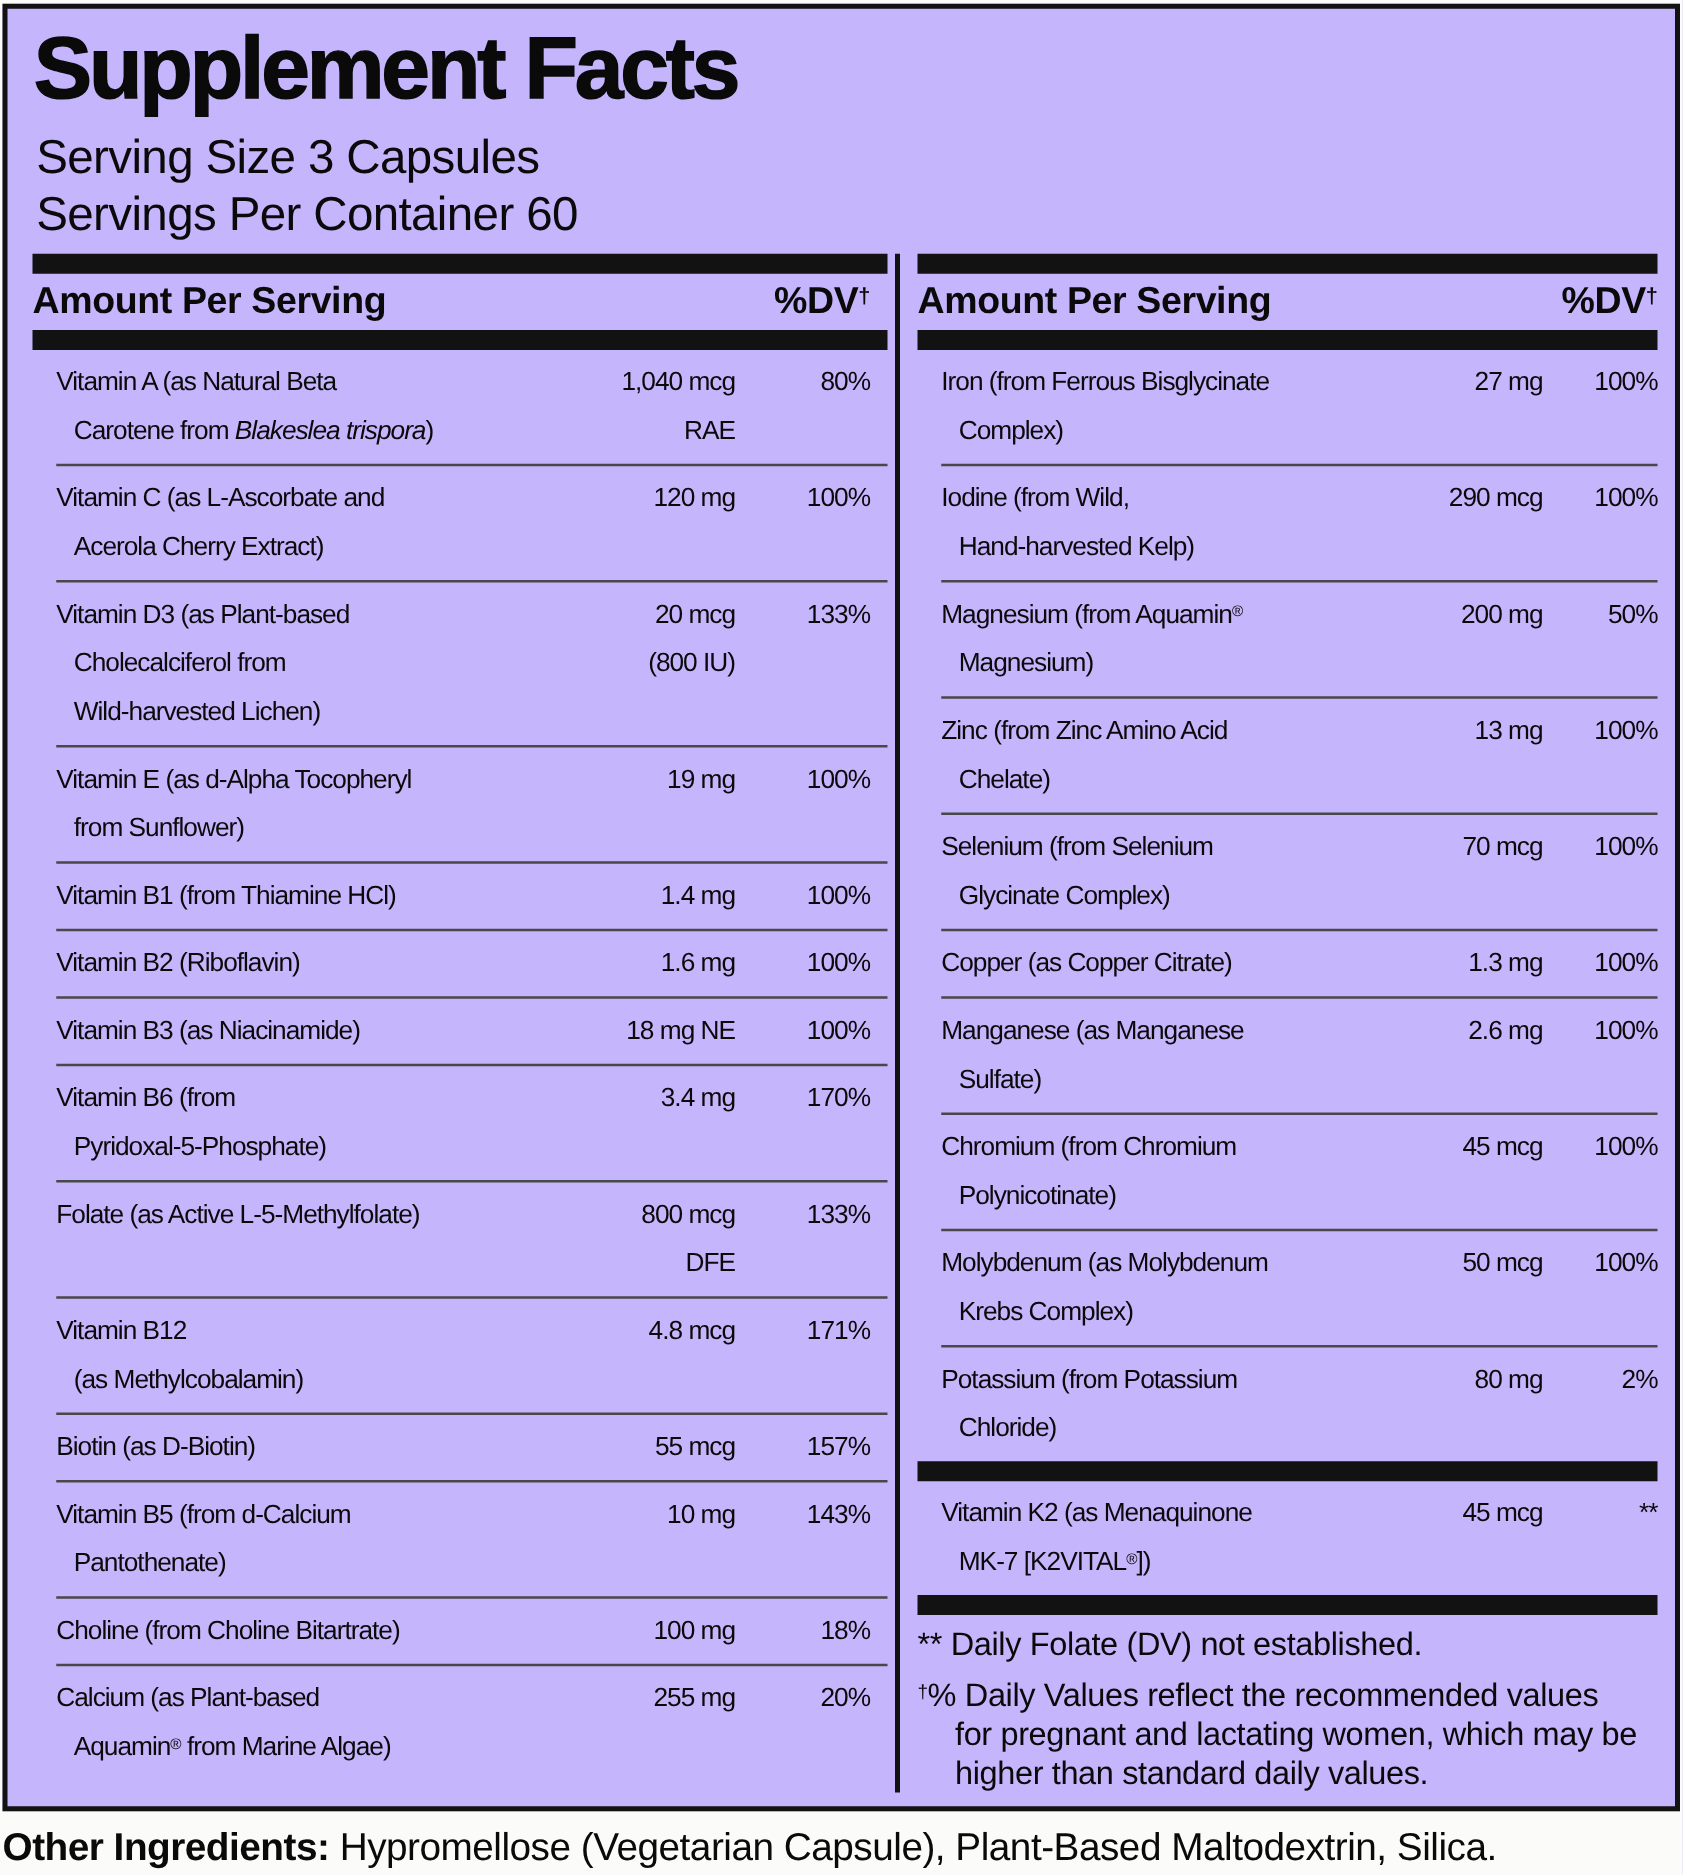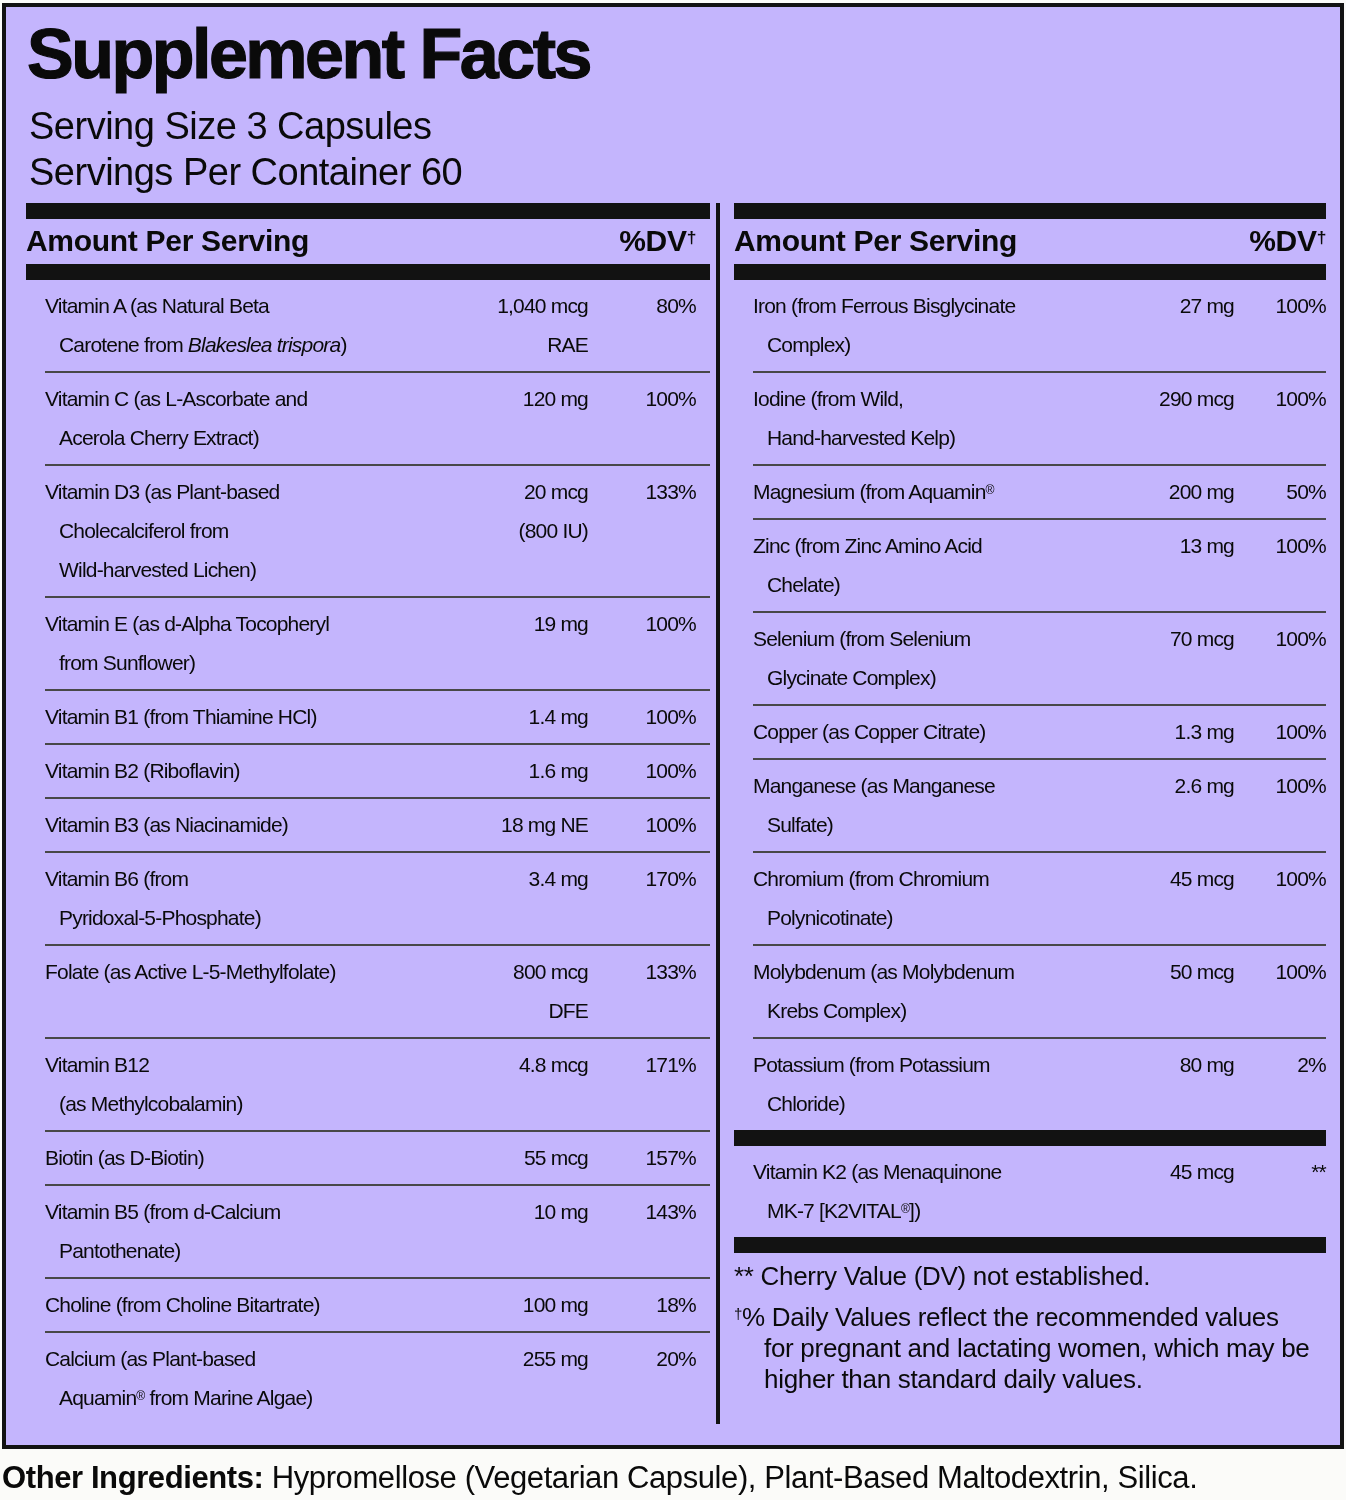--- a/index.html
+++ b/index.html
@@ -281,20 +281,21 @@
               <div class="line indent">Hand-harvested Kelp)</div>
             </div>
             <div class="cell amt">
               <div class="line">290 mcg</div>
             </div>
             <div class="cell dv">100%</div>
           </div>
           <div class="row">
             <div class="cell name">
               <div class="line">Magnesium (from Aquamin<sup>®</sup></div>
+              <div class="line indent">Magnesium)</div>
             </div>
             <div class="cell amt">
               <div class="line">200 mg</div>
             </div>
             <div class="cell dv">50%</div>
           </div>
           <div class="row">
             <div class="cell name">
               <div class="line">Zinc (from Zinc Amino Acid</div>
               <div class="line indent">Chelate)</div>
@@ -373,21 +374,21 @@
             </div>
             <div class="cell amt">
               <div class="line">45 mcg</div>
             </div>
             <div class="cell dv">**</div>
           </div>
         </div>
       <div class="bar"></div>
       <div class="footnotes">
         <div class="fn">
-            <div class="line">** Cherry Value (DV) not established.</div>
+            <div class="line">** Daily Folate (DV) not established.</div>
           </div>
         <div class="fn">
             <div class="line"><sup>†</sup>% Daily Values reflect the recommended values</div>
             <div class="line indent">for pregnant and lactating women, which may be</div>
             <div class="line indent">higher than standard daily values.</div>
           </div>
       </div>
     </section>
 
   </div>

